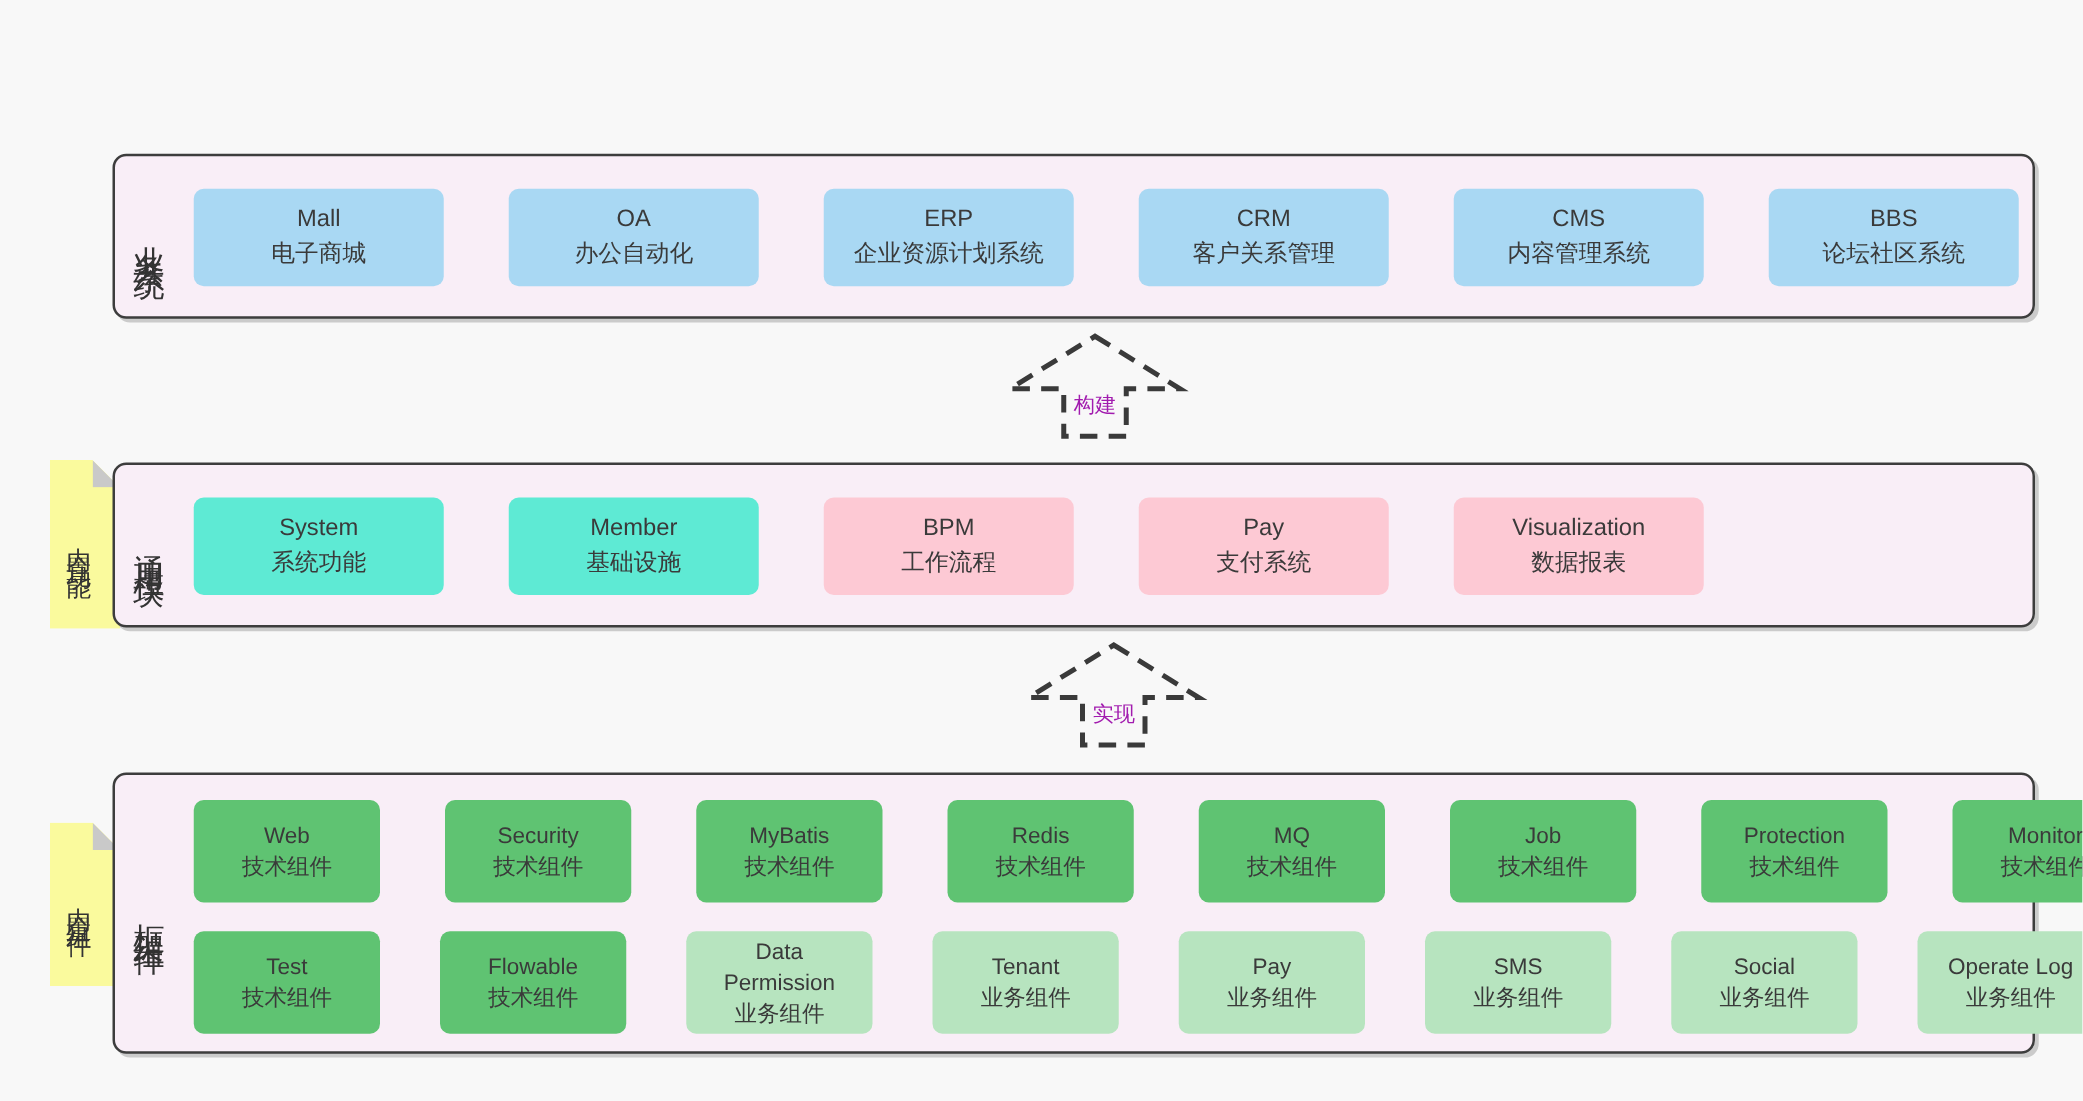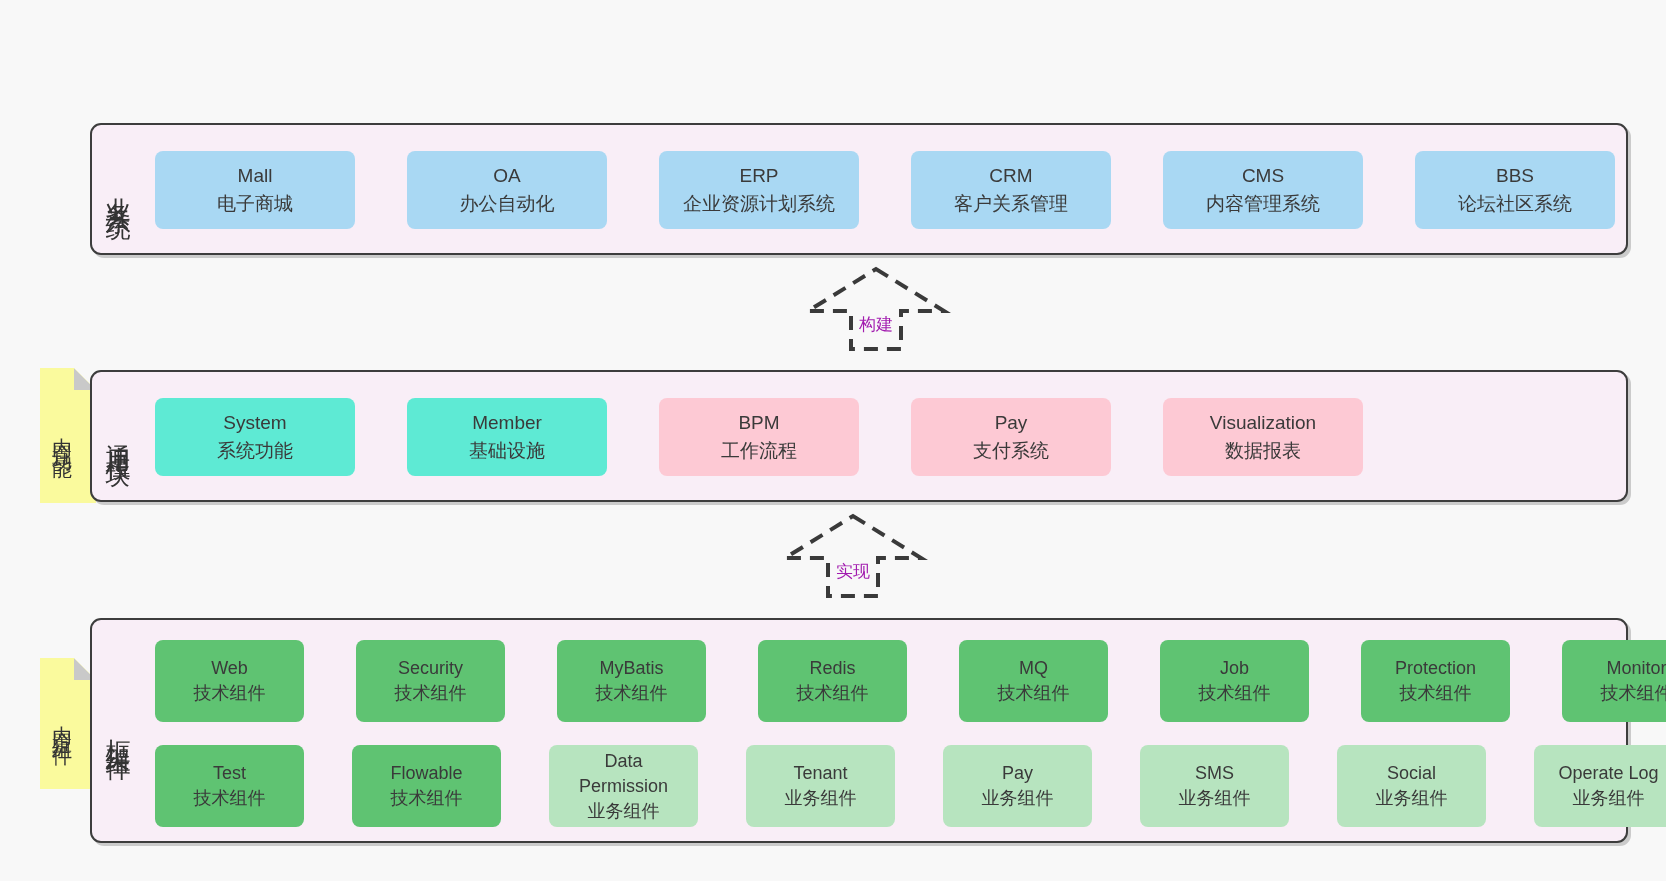--- a/index.html
+++ b/index.html
@@ -44,21 +44,21 @@
   .tab1{top:368px;height:135px;}
   .tab2{top:658px;height:131px;}
   .tab .fold{position:absolute;top:0;right:0;width:22px;height:22px;
              background:#c9c9c9;clip-path:polygon(0 0,100% 100%,0 100%);}
   .tab span{writing-mode:vertical-rl;text-orientation:upright;
             font-size:20px;letter-spacing:7px;color:#333;margin-right:10px;}
 
   
   .arrow{position:absolute;width:150px;height:86px;z-index:1;}
   .arrow1{left:801px;top:266px;}
-  .arrow2{left:778px;top:513px;}
+  .arrow2{left:816px;top:513px;}
   .arrow svg{display:block;width:150px;height:86px;}
   .arrow-label{position:absolute;left:50%;top:58px;transform:translate(-50%,-50%);
                background:#f8f8f8;padding:0 4px;font-size:17px;color:#a21caf;
                white-space:nowrap;}
 </style>
 </head>
 <body>
 
 <div class="stage">
 

